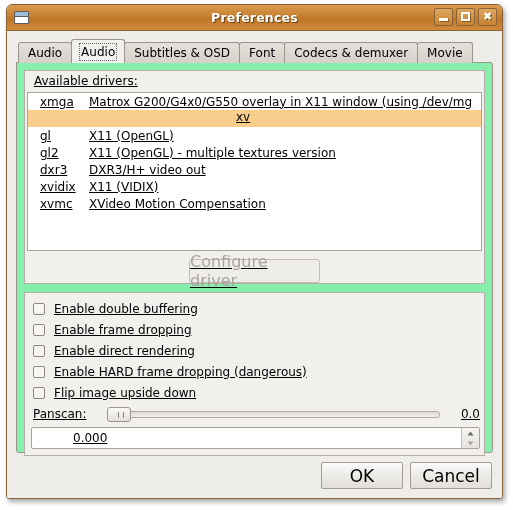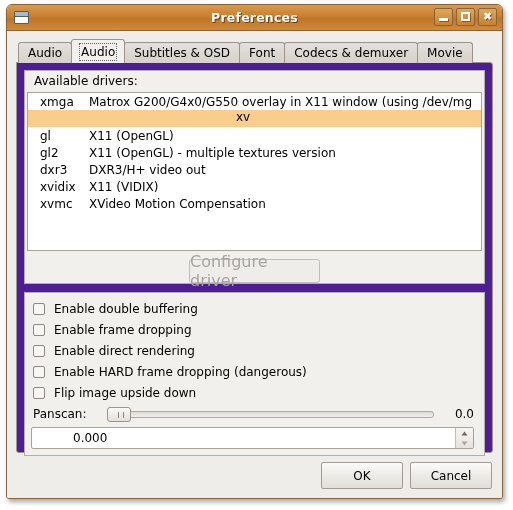--- a/index.html
+++ b/index.html
@@ -168,23 +168,24 @@
   }
 
   #tabpage {
     position: absolute;
     top: 23px;
     left: 0;
     right: 0;
     bottom: 0;
     box-sizing: border-box;
     border: 1px solid #9a948c;
-    background: #4c1d95;
+    background: #86efac;
     border-radius: 0 3px 3px 3px;
     padding: 7px;
+    text-decoration: underline;
   }
 
   
   .frame {
     border: 1px solid #b4aea6;
     background: #f2f0ed;
     box-sizing: border-box;
   }
   #drivers-frame {
     height: 214px;
@@ -249,21 +250,21 @@
     font-size: 16px;
     display: flex;
     align-items: center;
     justify-content: center;
     cursor: default;
   }
 
   
   #options-frame {
     margin-top: 8px;
-    padding: 5px 10px 6px 6px;
+    padding: 5px 4px 6px 6px;
     box-sizing: border-box;
   }
   .check-row {
     display: flex;
     align-items: center;
     height: 21px;
     cursor: pointer;
   }
   .checkbox {
     width: 12px;
@@ -386,21 +387,21 @@
     margin-top: 9px;
     padding-right: 1px;
   }
   .action-btn {
     width: 82px;
     height: 27px;
     box-sizing: border-box;
     border: 1px solid #a29c94;
     border-radius: 2px;
     background: linear-gradient(to bottom, #fcfbfa 0%, #eceae6 50%, #e2dfda 100%);
-    font-size: 12px;
+    font-size: 17px;
     color: #000000;
     display: flex;
     align-items: center;
     justify-content: center;
     cursor: pointer;
   }
 </style>
 </head>
 <body>
 

